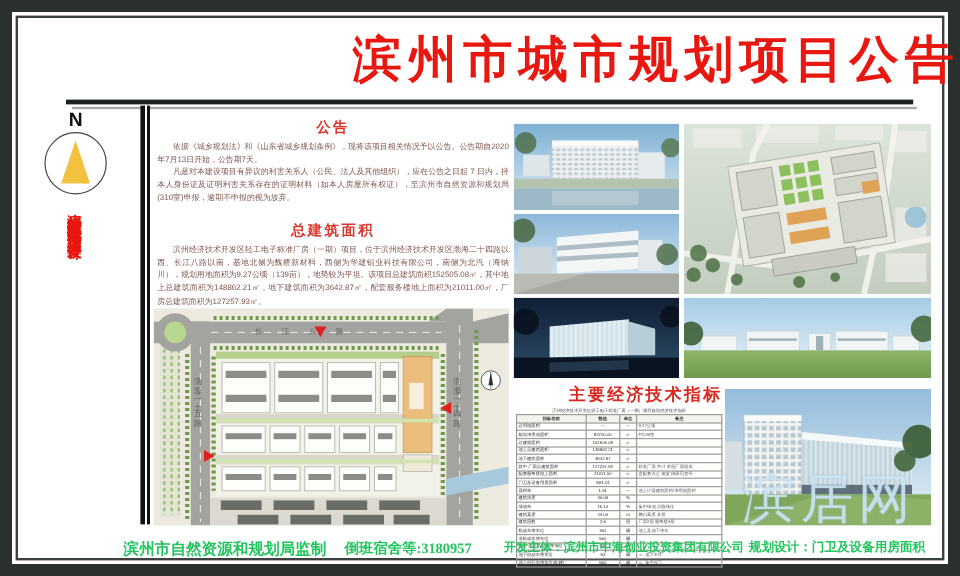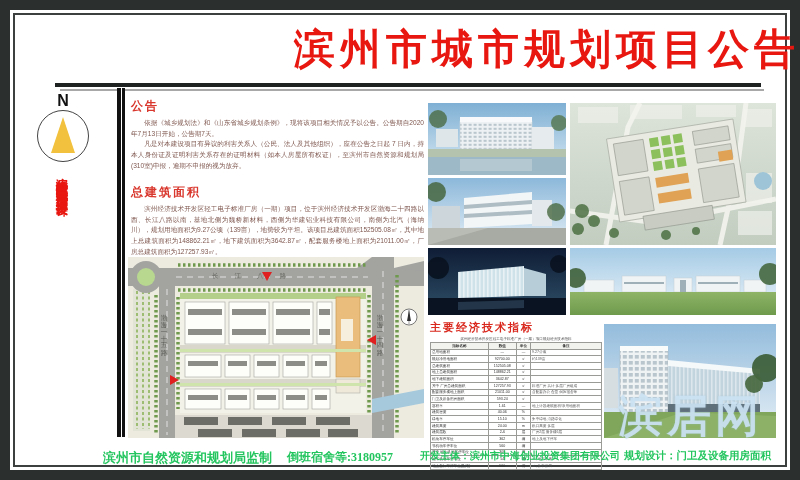--- a/index.html
+++ b/index.html
@@ -16,45 +16,45 @@
   
   .compass-n{left:36px;top:92px;width:54px;text-align:center;font-weight:bold;font-size:16px;color:#111;}
   .compass{left:37px;top:110px;width:50px;height:50px;border:1.6px solid #444;border-radius:50%;background:#fff;}
   .compass-arrow{left:0;top:6px;width:0;height:0;margin-left:13px;
       border-left:12px solid transparent;border-right:12px solid transparent;border-bottom:36px solid #f2c23e;}
   .side-title{left:49px;top:168px;height:302px;writing-mode:vertical-rl;
       font-weight:bold;font-size:12px;letter-spacing:1px;color:#e81710;line-height:26px;}
   .divider{left:117px;top:88px;width:8px;height:349px;
       background:linear-gradient(90deg,#111 0 4px,#fff 4px 5.5px,#111 5.5px 8px);}
   
-  .sec-head{font-size:12px;font-weight:bold;color:#d9382e;letter-spacing:2px;margin:0 0 3px 0;}
+  .sec-head{font-size:12px;font-weight:bold;color:#d9382e;letter-spacing:2px;margin:0 0 3px 0;text-align:center;}
   .para{font-size:6.6px;line-height:10.7px;color:#7f574f;text-align:justify;text-indent:2em;margin:0;}
   .announce{left:131px;top:98px;width:293px;}
   .overview{left:131px;top:184px;width:293px;}
   
   .siteplan{left:128px;top:257px;width:296px;height:181px;background:#edebe0;overflow:hidden;}
   .siteplan svg{display:block;}
   .road-label-v{position:absolute;writing-mode:vertical-rl;font-size:6.5px;letter-spacing:7px;color:#5a5a55;}
   .road-label-h{position:absolute;font-size:6.5px;letter-spacing:16px;color:#6a6a64;white-space:nowrap;}
   
   .render{overflow:hidden;}
   .render svg{display:block;}
   
   .ind{left:430px;top:320px;width:172px;}
-  .ind-title{text-align:left;font-weight:bold;font-size:11px;color:#d9281e;letter-spacing:2px;margin:0 0 2px 0;}
+  .ind-title{text-align:right;font-weight:bold;font-size:14px;color:#d9281e;letter-spacing:2px;margin:0 0 2px 0;}
   .ind-caption{text-align:center;font-size:3.6px;color:#4a4a4a;margin:0 0 1px 0;}
   table.ind-table{width:100%;border-collapse:collapse;}
   .ind-table th,.ind-table td{border:0.5px solid #9a9a96;font-size:3.6px;font-weight:normal;
       color:#333;text-align:center;padding:0.6px 1px;line-height:1.25;}
   .ind-table th{background:#f2f2ee;font-weight:bold;}
   .ind-table td.c0{text-align:left;}
   .ind-table td.c3{text-align:left;color:#555;}
   
   .watermark{left:604px;top:392px;width:174px;height:48px;display:flex;align-items:center;justify-content:center;
-      font-weight:700;font-size:44px;letter-spacing:4px;color:rgba(205,228,244,0.88);
+      font-weight:400;font-size:44px;letter-spacing:4px;color:rgba(205,228,244,0.88);
       text-shadow:0 0 2px rgba(150,190,220,0.5);white-space:nowrap;overflow:hidden;}
   
   .footer-item{top:428px;font-weight:bold;color:#22c55e;white-space:nowrap;font-family:"Liberation Serif",serif;margin-top:21px;}
   .f-producer{left:103px;font-size:13px;}
   .f-hotline{left:287px;font-size:12px;}
   .f-developer{left:420px;font-size:10px;font-family:Liberation Serif, serif;}
   .f-designer{left:624px;font-size:10.5px;font-family:"Liberation Sans",sans-serif;}
 </style>
 </head>
 <body>

